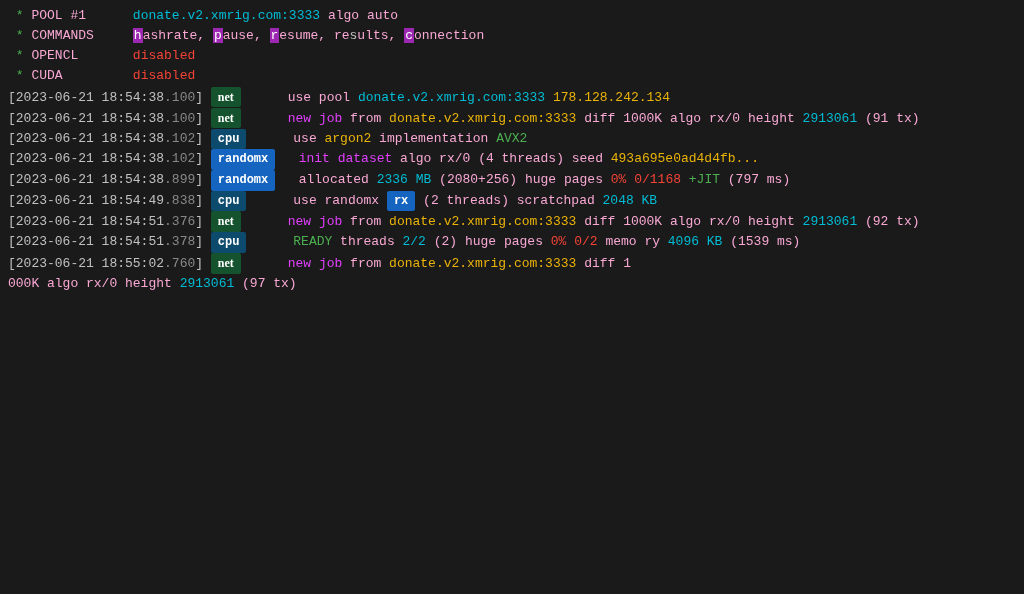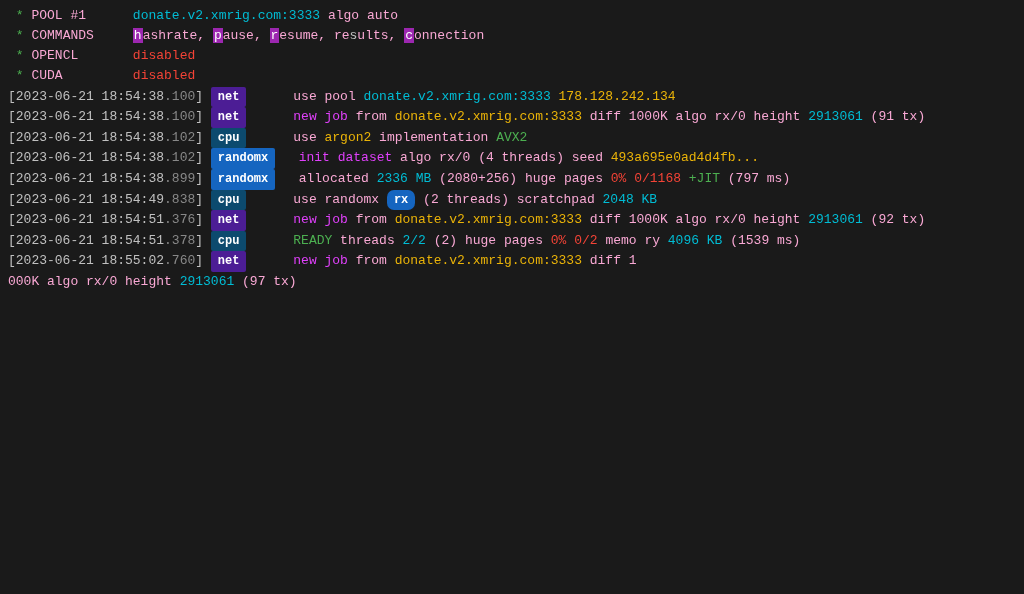--- a/index.html
+++ b/index.html
@@ -29,24 +29,24 @@
     .badge {
       display: inline-block;
       padding: 1px 7px;
       border-radius: 2px;
       color: #fff;
       font-weight: bold;
       font-size: 12px;
       vertical-align: baseline;
     }
     .badge-config { background: #00bcd4; }
-    .badge-net { background: #4c1d95; }
+    .badge-net { background: #14532d; font-family: Liberation Serif, serif; }
     .badge-cpu { background: #0c4a6e; }
     .badge-randomx { background: #1565c0; }
-    .badge-rx { background: #1565c0; border-radius: 7px; }
+    .badge-rx { background: #1565c0; }
 
     .ts { color: #c0c0c0; }
     .ts-ms { color: #888; }
 
     .highlight-h { background: #9c27b0; color: #fff; padding: 0 1px; }
     .highlight-p { background: #9c27b0; color: #fff; padding: 0 1px; }
     .highlight-r { background: #9c27b0; color: #fff; padding: 0 1px; }
     .highlight-c { background: #9c27b0; color: #fff; padding: 0 1px; }
   </style>
 </head>

